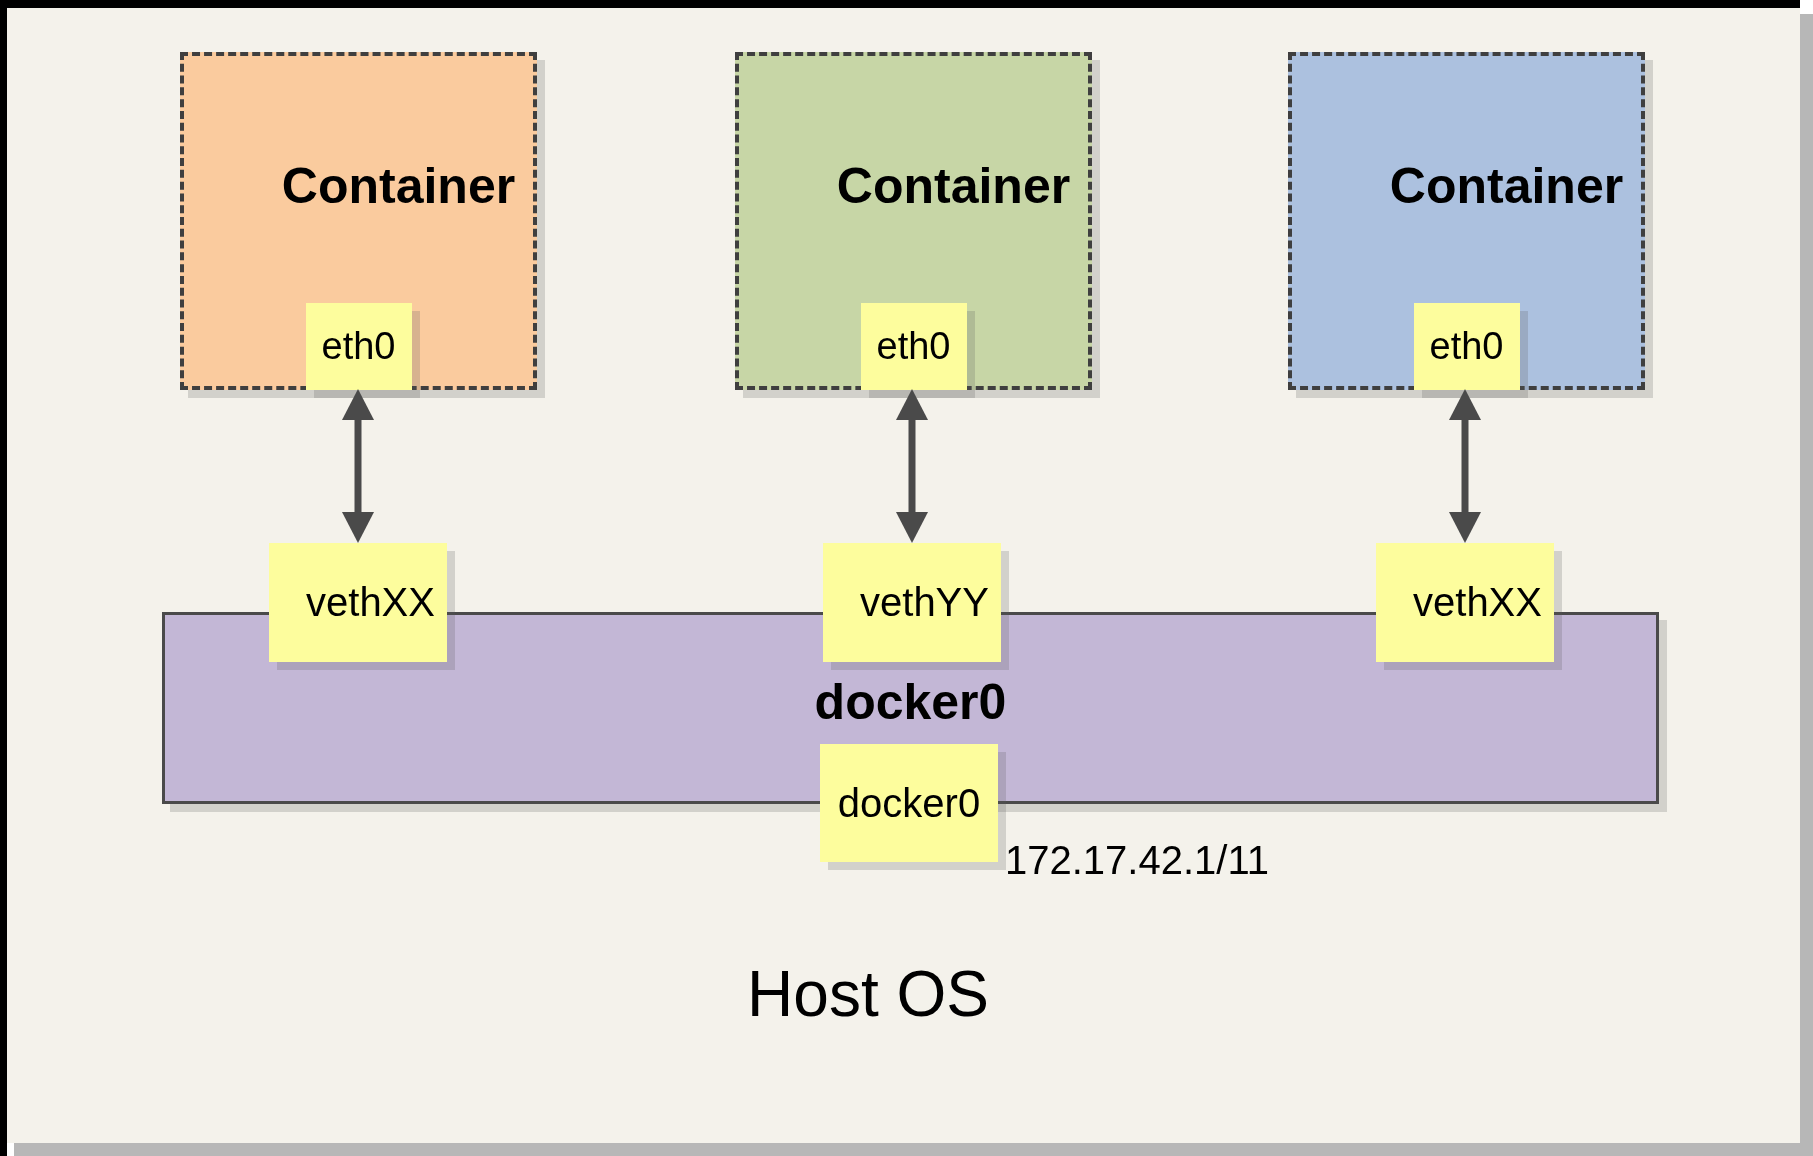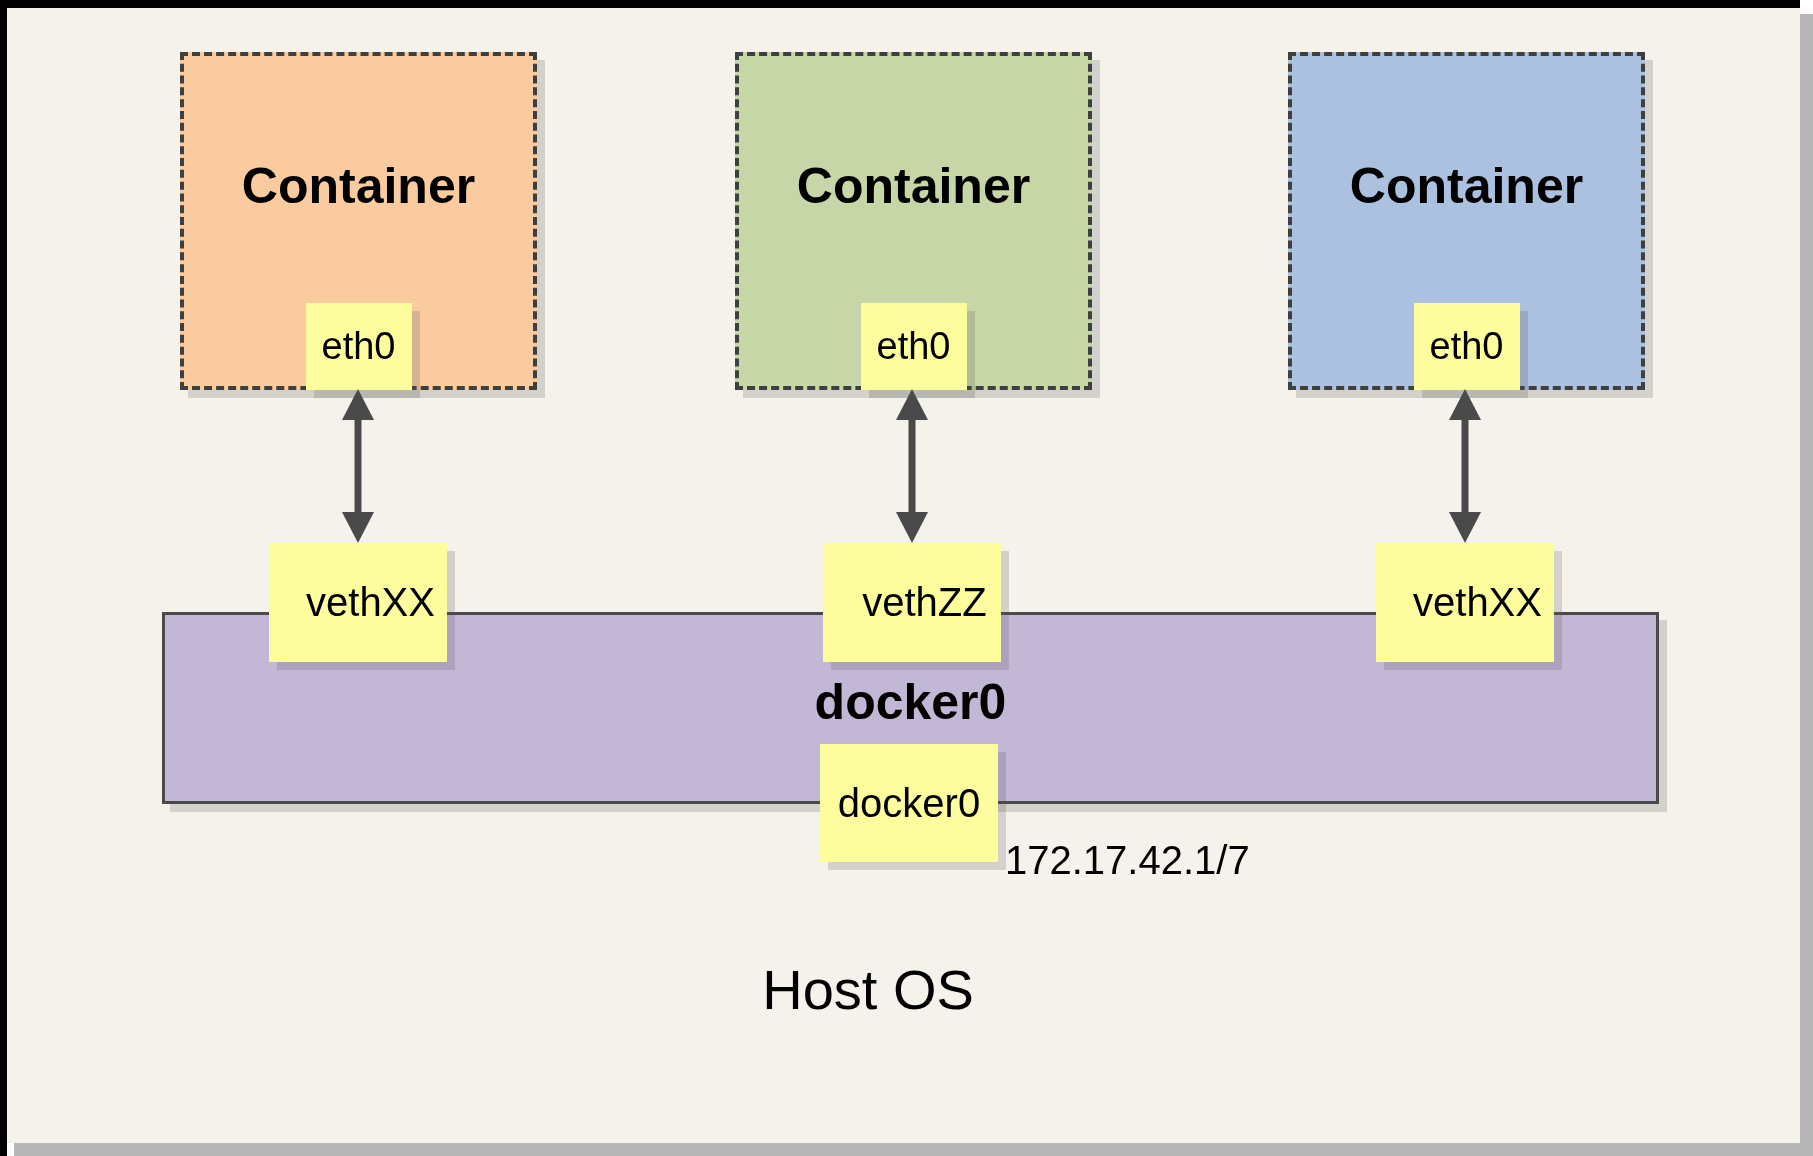--- a/index.html
+++ b/index.html
@@ -13,21 +13,21 @@
   .shadow-right{position:absolute;left:1800px;top:14px;width:13px;height:1142px;background:#b7b7b7;}
   .shadow-bottom{position:absolute;left:14px;top:1143px;width:1799px;height:13px;background:#b7b7b7;}
 
   .page{position:absolute;left:7px;top:8px;width:1793px;height:1135px;background:#F4F2EB;}
 
   
   .container-box{position:absolute;top:52px;width:357px;height:338px;box-sizing:border-box;
       border:4px dashed #3F3F3F;box-shadow:8px 8px 0 rgba(90,90,90,0.22);z-index:2;}
   .c1{left:180px;} .c2{left:735px;} .c3{left:1288px;}
   .container-title{position:absolute;top:102px;left:0;width:100%;text-align:center;
-      font-size:50px;font-weight:bold;line-height:1.15;}
+      font-size:50px;font-weight:bold;line-height:1.15;padding-left:40px;}
 
   
   .note{background:#FDFD9D;box-shadow:8px 8px 0 rgba(90,90,90,0.22);
       display:flex;align-items:center;justify-content:center;box-sizing:border-box;}
   .eth-box{position:absolute;left:50%;bottom:-4px;transform:translateX(-50%);
       width:106px;height:87px;font-size:38px;z-index:3;}
   .veth-box{position:absolute;top:543px;width:178px;height:119px;font-size:40px;z-index:4;padding-left:25px;}
   .v1{left:269px;} .v2{left:823px;} .v3{left:1376px;}
 
   
@@ -37,21 +37,21 @@
   
   .bridge-bar{position:absolute;left:162px;top:612px;width:1497px;height:192px;box-sizing:border-box;
       border:3px solid #4A4A4A;box-shadow:8px 8px 0 rgba(90,90,90,0.22);z-index:1;}
   .bridge-label{position:absolute;top:60px;left:0;width:100%;text-align:center;
       font-size:50px;font-weight:bold;line-height:1.1;}
   .docker-if-box{position:absolute;left:820px;top:744px;width:178px;height:118px;font-size:40px;z-index:4;}
 
   .ip-label{position:absolute;left:1005px;top:838px;font-size:40px;line-height:1.1;z-index:4;}
 
   .host-title{position:absolute;left:868px;top:958px;transform:translateX(-50%);
-      font-size:56px;line-height:1.15;white-space:nowrap;z-index:2;text-align:center;}
+      font-size:64px;line-height:1.15;white-space:nowrap;z-index:2;text-align:center;}
 </style>
 </head>
 <body>
 
 <div class="canvas">
   <div class="page"></div>
 
   <div class="container-box c1" style="background-color: rgb(250, 203, 158);">
     <div class="container-title">Container</div>
     <div class="note eth-box">eth0</div>
@@ -83,28 +83,28 @@
   </div>
   <div class="arrow a3">
     <svg width="44" height="154" viewBox="0 0 44 154">
       <line x1="22" y1="26" x2="22" y2="128" stroke="#4A4A4A" stroke-width="7"></line>
       <polygon points="22,0 6,31 38,31" fill="#4A4A4A"></polygon>
       <polygon points="22,154 6,123 38,123" fill="#4A4A4A"></polygon>
     </svg>
   </div>
 
   <div class="note veth-box v1">vethXX</div>
-  <div class="note veth-box v2">vethZZ</div>
+  <div class="note veth-box v2">vethYY</div>
   <div class="note veth-box v3">vethXX</div>
 
   <div class="bridge-bar" style="background-color: rgb(195, 183, 214);">
     <div class="bridge-label">docker0</div>
   </div>
   <div class="note docker-if-box">docker0</div>
-  <div class="ip-label">172.17.42.1/7</div>
+  <div class="ip-label">172.17.42.1/11</div>
 
   <div class="host-title">Host OS</div>
 
   <div class="frame-top"></div>
   <div class="frame-left"></div>
   <div class="shadow-right"></div>
   <div class="shadow-bottom"></div>
 </div>
 
 </body></html>

